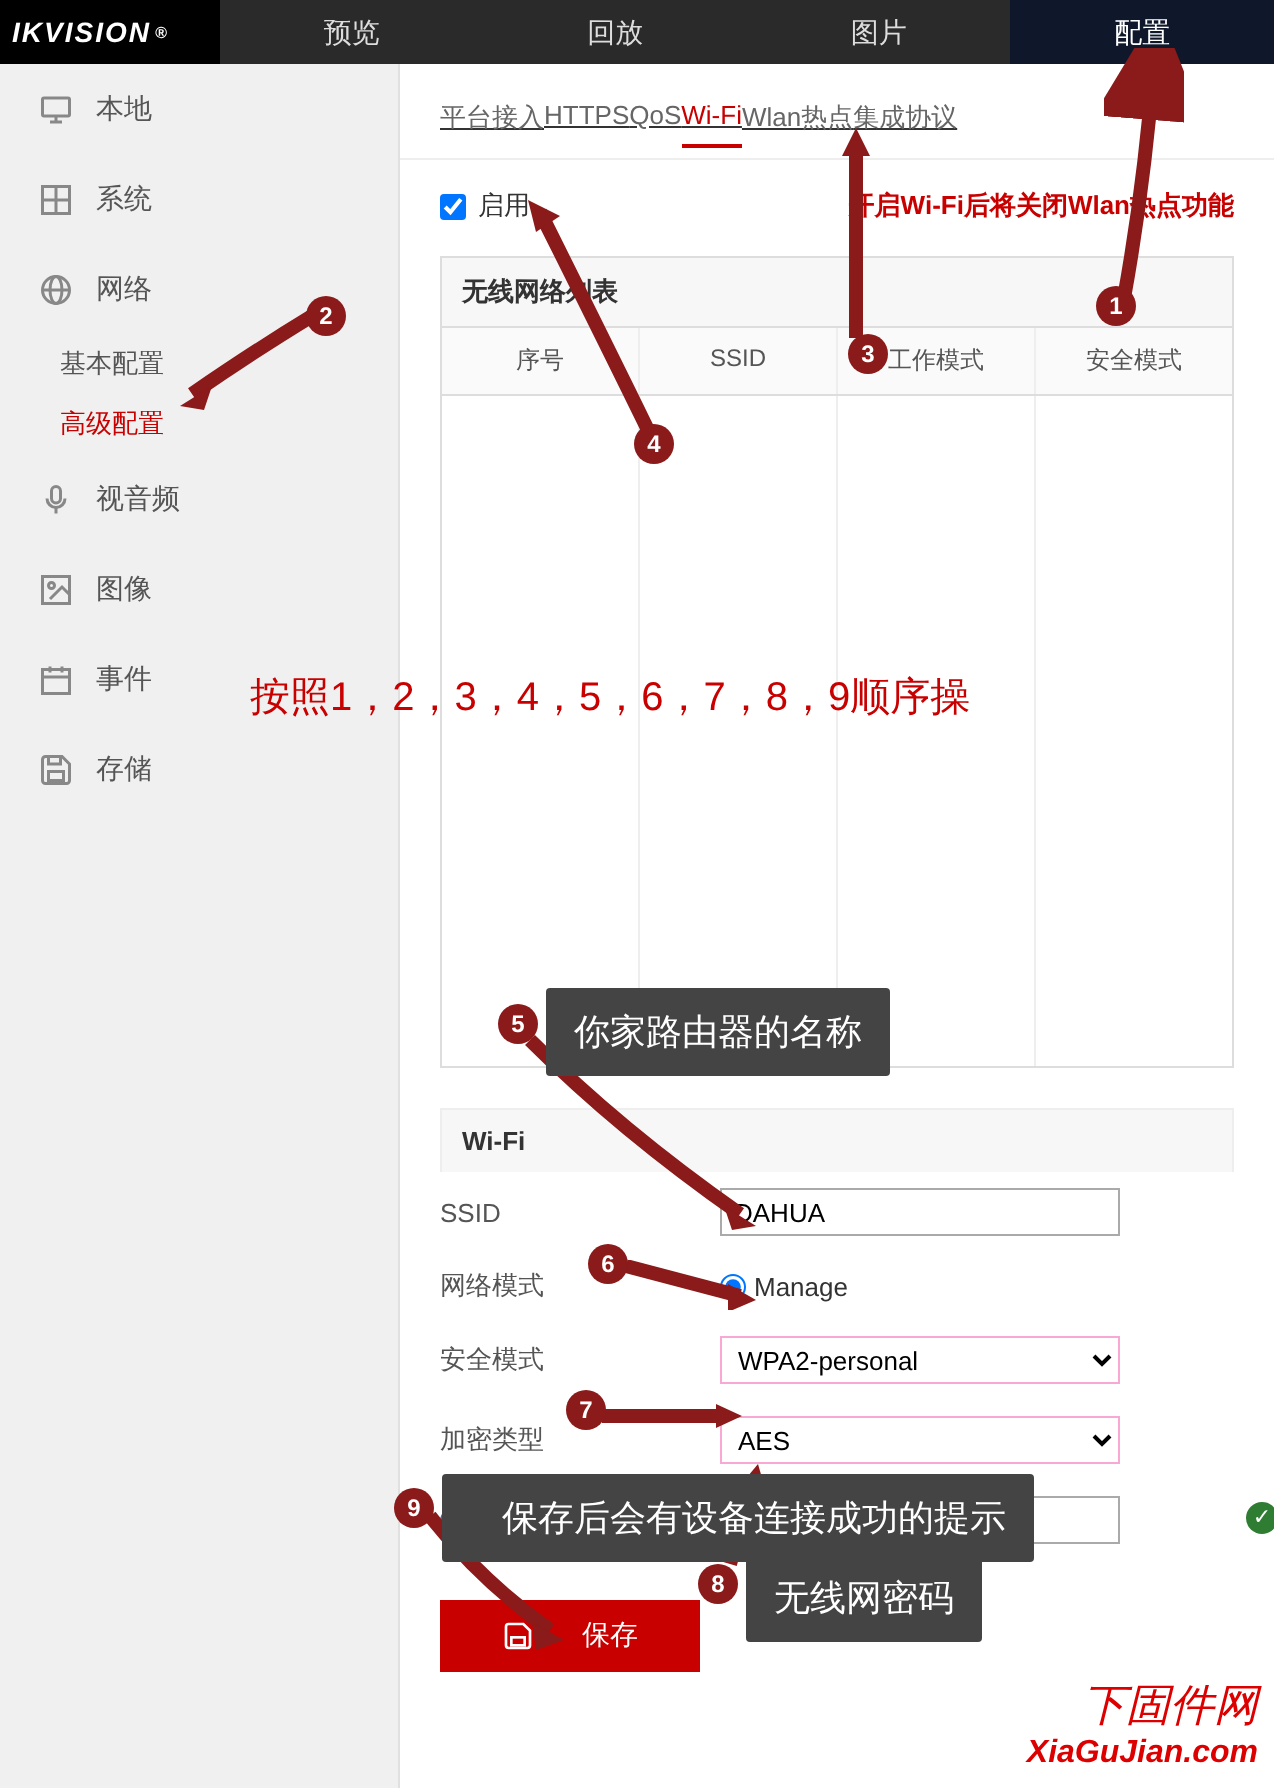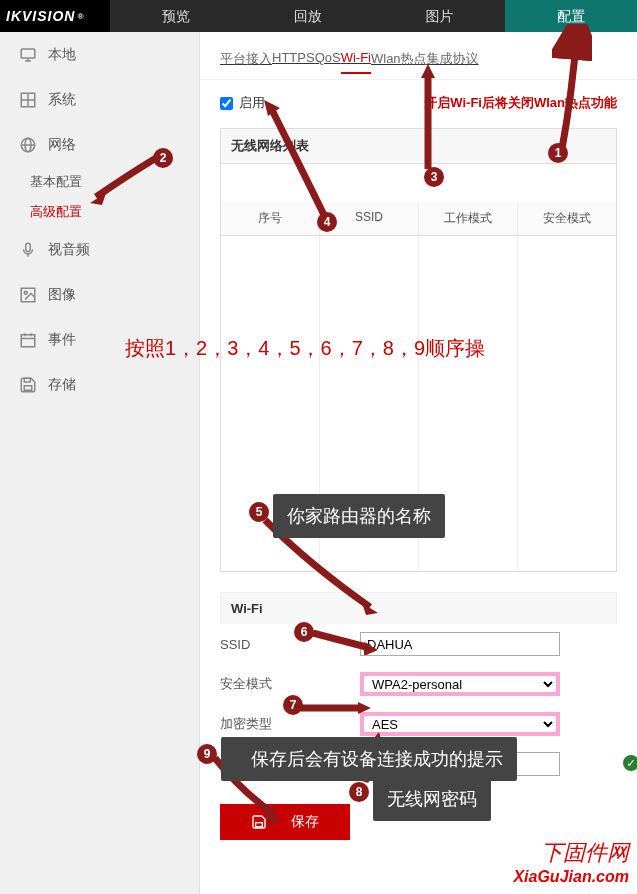--- a/index.html
+++ b/index.html
@@ -3,56 +3,56 @@
 <meta charset="utf-8">
 <style>
 * { box-sizing: border-box; margin: 0; padding: 0; }
 body { font-family: "Microsoft YaHei", Arial, sans-serif; font-size: 13px; color: #333; width: 637px; height: 894px; overflow: hidden; position: relative; background: #fff; }
 
 .topbar { display: flex; height: 32px; background: #2a2a2a; }
 .logo { width: 110px; background: #000; color: #fff; font-weight: bold; font-style: italic; font-size: 14px; letter-spacing: 1px; display: flex; align-items: center; padding-left: 6px; }
 .logo sup { font-size: 8px; margin-left: 2px; }
 .topnav { flex: 1; display: flex; }
 .topnav-item { flex: 1; text-align: center; line-height: 32px; color: #ddd; cursor: pointer; font-size: 14px; }
-.topnav-item.active { background: #0f766e; color: #fff; }
+.topnav-item.active { background: #0f172a; color: #fff; }
 
 .main { display: flex; height: calc(894px - 32px); }
 .sidebar { width: 200px; background: #f0f0f0; border-right: 1px solid #e0e0e0; }
 .side-item { display: flex; align-items: center; height: 45px; padding-left: 16px; cursor: pointer; color: #555; font-size: 14px; }
 .side-item .icon { width: 24px; display: inline-flex; align-items: center; justify-content: center; margin-right: 8px; }
 .side-sub { padding-left: 30px; height: 30px; line-height: 30px; font-size: 13px; color: #555; cursor: pointer; }
 .side-sub.active { color: #c90000; }
 
 .content { flex: 1; background: #fff; padding: 0; position: relative; }
 .tabs { display: flex; padding: 18px 20px 5px 20px; border-bottom: 1px solid #eee; text-decoration: underline; }
 .tab { color: #666; cursor: pointer; padding-bottom: 6px; font-size: 13px; }
 .tab.active { color: #c90000; border-bottom: 2px solid #c90000; }
 
 .enable-row { display: flex; padding: 14px 20px 8px 20px; align-items: flex-start; }
 .enable-row label { display: flex; align-items: center; gap: 6px; }
 .warn-text { margin-left: auto; color: #c90000; font-weight: bold; font-size: 13px; }
 
 .table-box { margin: 8px 20px 0 20px; border: 1px solid #ddd; }
 .table-title { background: #f7f7f7; padding: 8px 10px; font-weight: bold; border-bottom: 1px solid #ddd; }
-.table-head { display: flex; background: #fafafa; border-bottom: 1px solid #ddd; margin-top: 38px; }
+.table-head { display: flex; background: #fafafa; border-bottom: 1px solid #ddd; }
 .th { flex: 1; padding: 8px 6px; text-align: center; color: #555; font-size: 12px; border-right: 1px solid #eee; }
 .th:last-child { border-right: none; }
 .table-body { height: 335px; display: flex; }
 .table-body .col { flex: 1; border-right: 1px solid #eee; }
 .table-body .col:last-child { border-right: none; }
 
 .instruct { position: absolute; top: 335px; left: 125px; color: #c90000; font-size: 20px; font-weight: normal; z-index: 5; white-space: nowrap; }
 
 .wifi-form { margin: 20px 20px 0 20px; }
 .wifi-title { background: #f7f7f7; padding: 8px 10px; font-weight: bold; border: 1px solid #eee; border-bottom: none; }
 .form-row { display: flex; align-items: center; padding: 8px 0; }
 .form-label { width: 140px; color: #555; font-size: 13px; }
 .form-input { flex: 1; }
 .text-input { width: 200px; height: 24px; border: 1px solid #aaa; padding: 2px 6px; font-size: 13px; }
-.select-input { width: 200px; height: 24px; border: 4px solid #f9a8d4; font-size: 13px; padding: 0 4px; background: #fff; }
+.select-input { width: 200px; height: 24px; border: 1px solid #f9a8d4; font-size: 13px; padding: 0 4px; background: #fff; }
 .radio-lbl { font-size: 13px; display: flex; align-items: center; gap: 4px; }
 .pw-wrap { position: relative; display: inline-block; }
 .pw-check { position: absolute; right: -22px; top: 3px; width: 16px; height: 16px; background: #2e7d32; border-radius: 50%; color: #fff; font-size: 11px; text-align: center; line-height: 16px; }
 
 .save-btn { margin: 20px 0 0 20px; width: 130px; height: 36px; background: #c90000; color: #fff; border: none; display: flex; align-items: center; justify-content: center; gap: 24px; cursor: pointer; font-size: 14px; }
 
 
 .badge { position: absolute; width: 20px; height: 20px; background: #8b1a1a; border-radius: 50%; color: #fff; font-size: 12px; font-weight: bold; text-align: center; line-height: 20px; z-index: 20; }
 .arrow { position: absolute; z-index: 15; }
 .tooltip { position: absolute; background: #444; color: #fff; padding: 10px 14px; font-size: 18px; z-index: 18; border-radius: 2px; white-space: nowrap; }
@@ -188,20 +188,29 @@
           <div class="col"></div>
           <div class="col"></div>
       </div>
     </div>
 
     <div class="wifi-form">
       <div class="wifi-title">Wi-Fi</div>
       <div class="form-row">
         <div class="form-label">SSID</div>
         <div class="form-input"><input class="text-input" value="DAHUA" style=""></div>
+      </div>
+      <div class="form-row">
+        <div class="form-label">网络模式</div>
+        <div class="form-input">
+          <label class="radio-lbl">
+            <input type="radio" checked="" style="">
+            <span>Manage</span>
+          </label>
+        </div>
       </div>
       <div class="form-row">
         <div class="form-label">安全模式</div>
         <div class="form-input">
           <select class="select-input">
             <option>WPA2-personal</option>
           </select>
         </div>
       </div>
       <div class="form-row">

